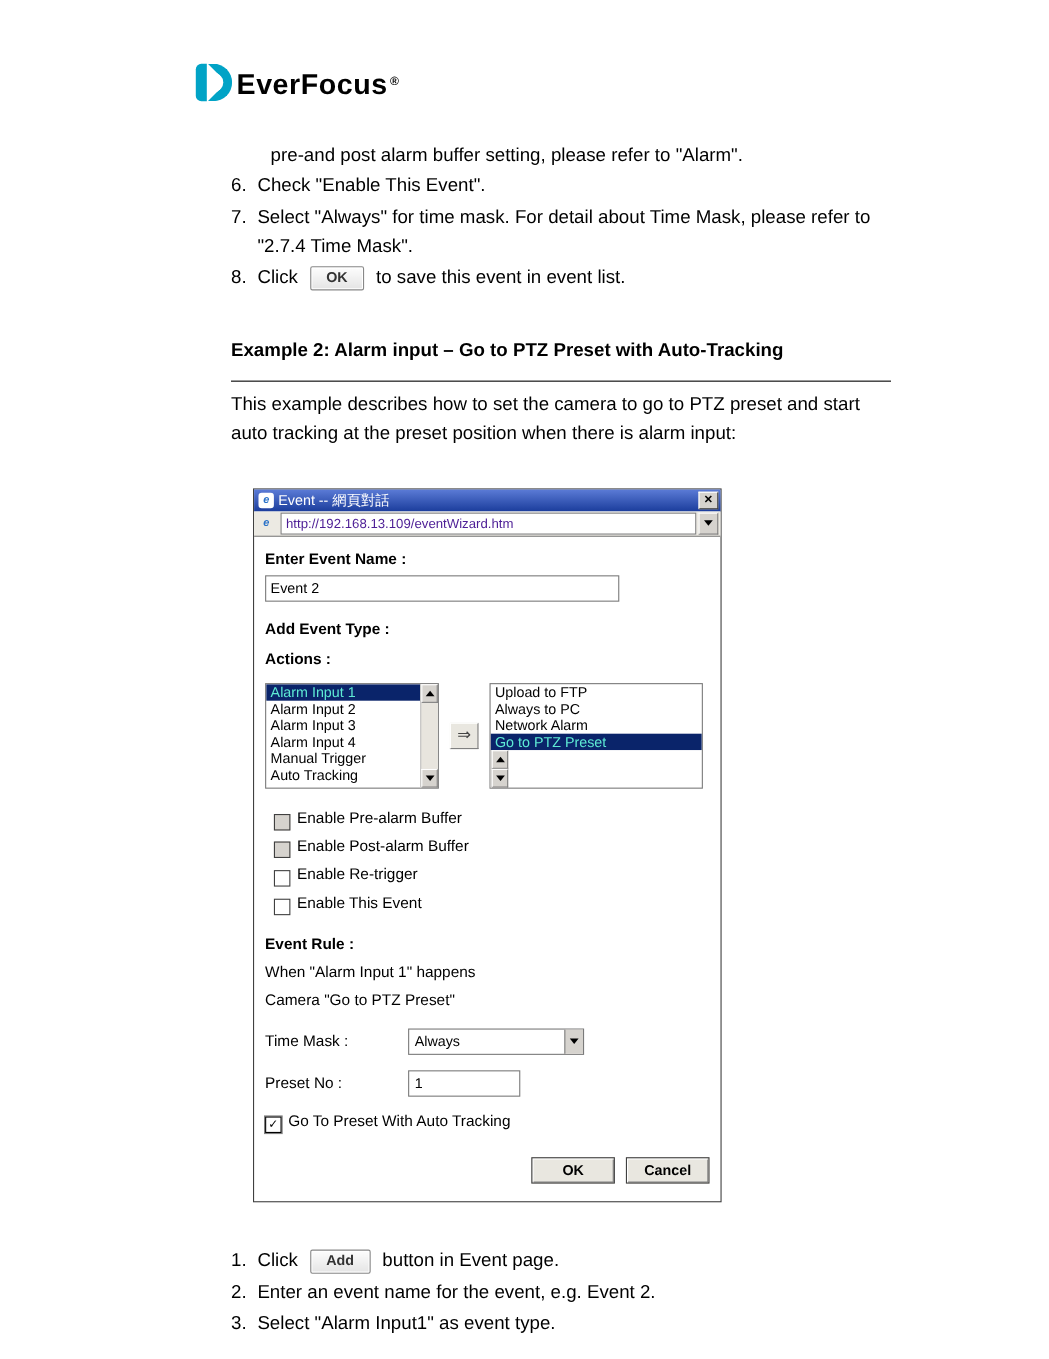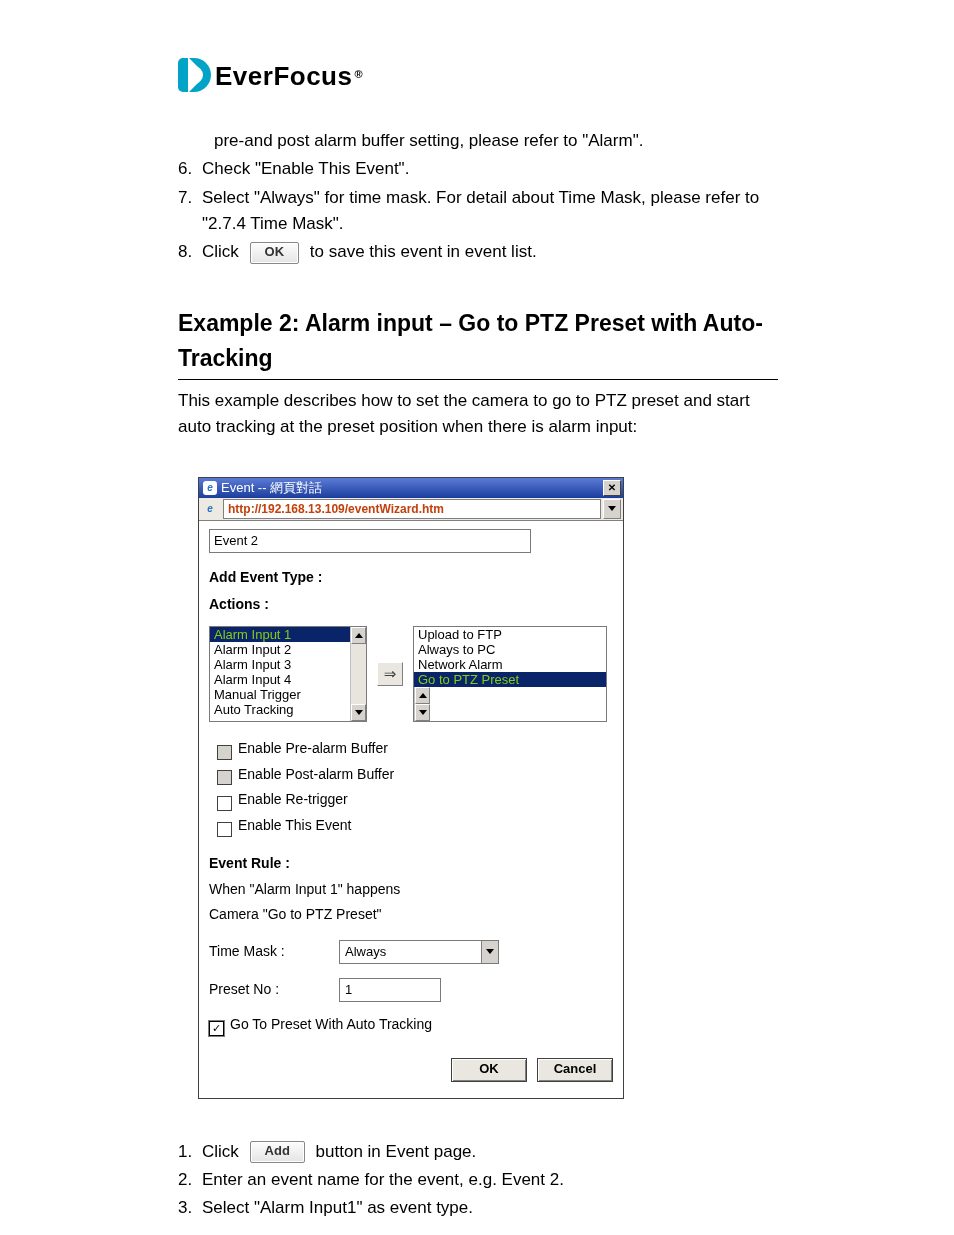--- a/index.html
+++ b/index.html
@@ -56,20 +56,21 @@
     font-size: 11px;
     margin-left: 2px;
     margin-top: -6px;
   }
 
   
   .doc {
     width: 600px;
     line-height: 1.55;
     font-size: 17px;
+    margin-left: 32px;
   }
   .indent-2 { padding-left: 36px; }
   .step-row {
     display: flex;
     margin: 2px 0;
   }
   .step-no {
     min-width: 18px;
     margin-right: 6px;
   }
@@ -87,24 +88,24 @@
     height: 20px;
     line-height: 18px;
     margin: 0 6px;
     box-shadow: inset 0 0 0 1px #fff;
     font-weight: bold;
     color: #333;
   }
   .section-head {
     font-weight: bold;
     border-bottom: 1px solid #000;
-    padding-bottom: 2px;
+    padding-bottom: 14px;
     margin-top: 40px;
     margin-bottom: 8px;
-    font-size: 23px;
+    font-size: 17px;
   }
 
   
   .dialog {
     width: 424px;
     border: 1px solid #404040;
     margin: 36px 0 40px 20px;
     background: #fff;
     font-family: Tahoma, Arial, sans-serif;
     font-size: 13px;
@@ -144,22 +145,21 @@
   .dlg-addr .ie-icon { background: transparent; color: #2a72c8; }
   .addr-field {
     flex: 1;
     height: 18px;
     border: 1px solid #808080;
     background: #fff;
     font-size: 12px;
     padding: 0 4px;
     margin: 0 2px;
     line-height: 18px;
-    color: #c2410c;
-    font-weight: bold;
+    color: #4c1d95;
   }
   .addr-dd {
     width: 16px; height: 18px;
     background: #d6d3ce;
     border: 1px solid #808080;
     border-top-color: #fff; border-left-color: #fff;
     margin-right: 2px;
     display:flex;align-items:center;justify-content:center;
   }
   .caret-down {
@@ -202,21 +202,21 @@
     overflow:hidden;
   }
   .list-items div {
     padding: 0 4px;
     font-size: 13px;
     line-height: 15px;
     white-space: nowrap;
   }
   .list-items div.sel {
     background: #0a246a;
-    color: #84cc16;
+    color: #5eead4;
   }
   .scrollcol {
     width: 15px;
     background: #e8e5de;
     display:flex; flex-direction:column;
     border-left:1px solid #c0c0c0;
   }
   .scroll-btn {
     height: 15px;
     background:#d6d3ce;
@@ -333,20 +333,21 @@
     </div>
     <div class="dlg-addr">
       <div class="ie-icon">e</div>
       <div class="addr-field">http://192.168.13.109/eventWizard.htm</div>
       <div class="addr-dd">
           <div class="caret-down"></div>
         </div>
     </div>
 
     <div class="dlg-body">
+      <div class="dlg-label">Enter Event Name :</div>
       <div class="text-input">Event 2</div>
 
       <div style="display:flex; margin-top:12px;flex-direction:column;">
         <div style="width:196px;" class="dlg-label">Add Event Type :</div>
         <div class="dlg-label">Actions :</div>
       </div>
 
       <div class="lists-row">
 
         <div class="listbox">

